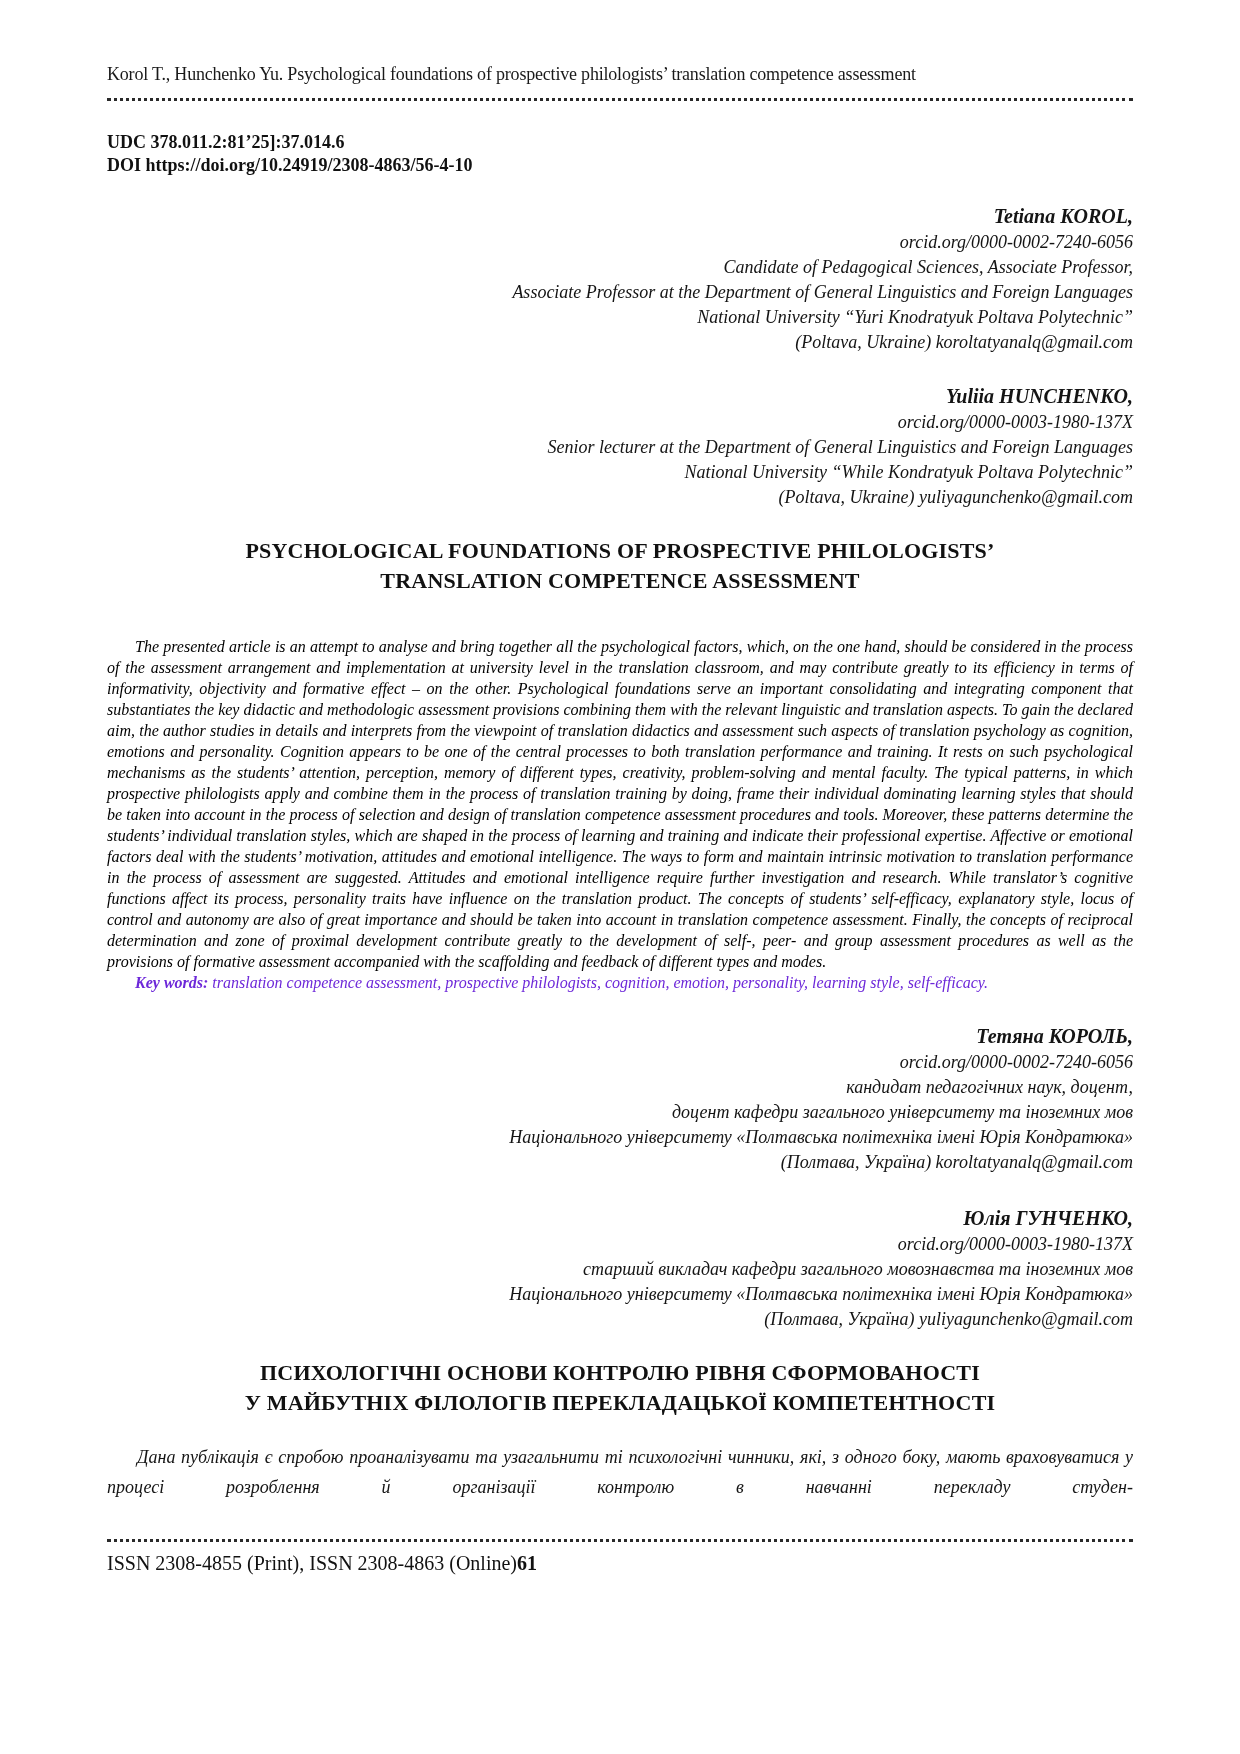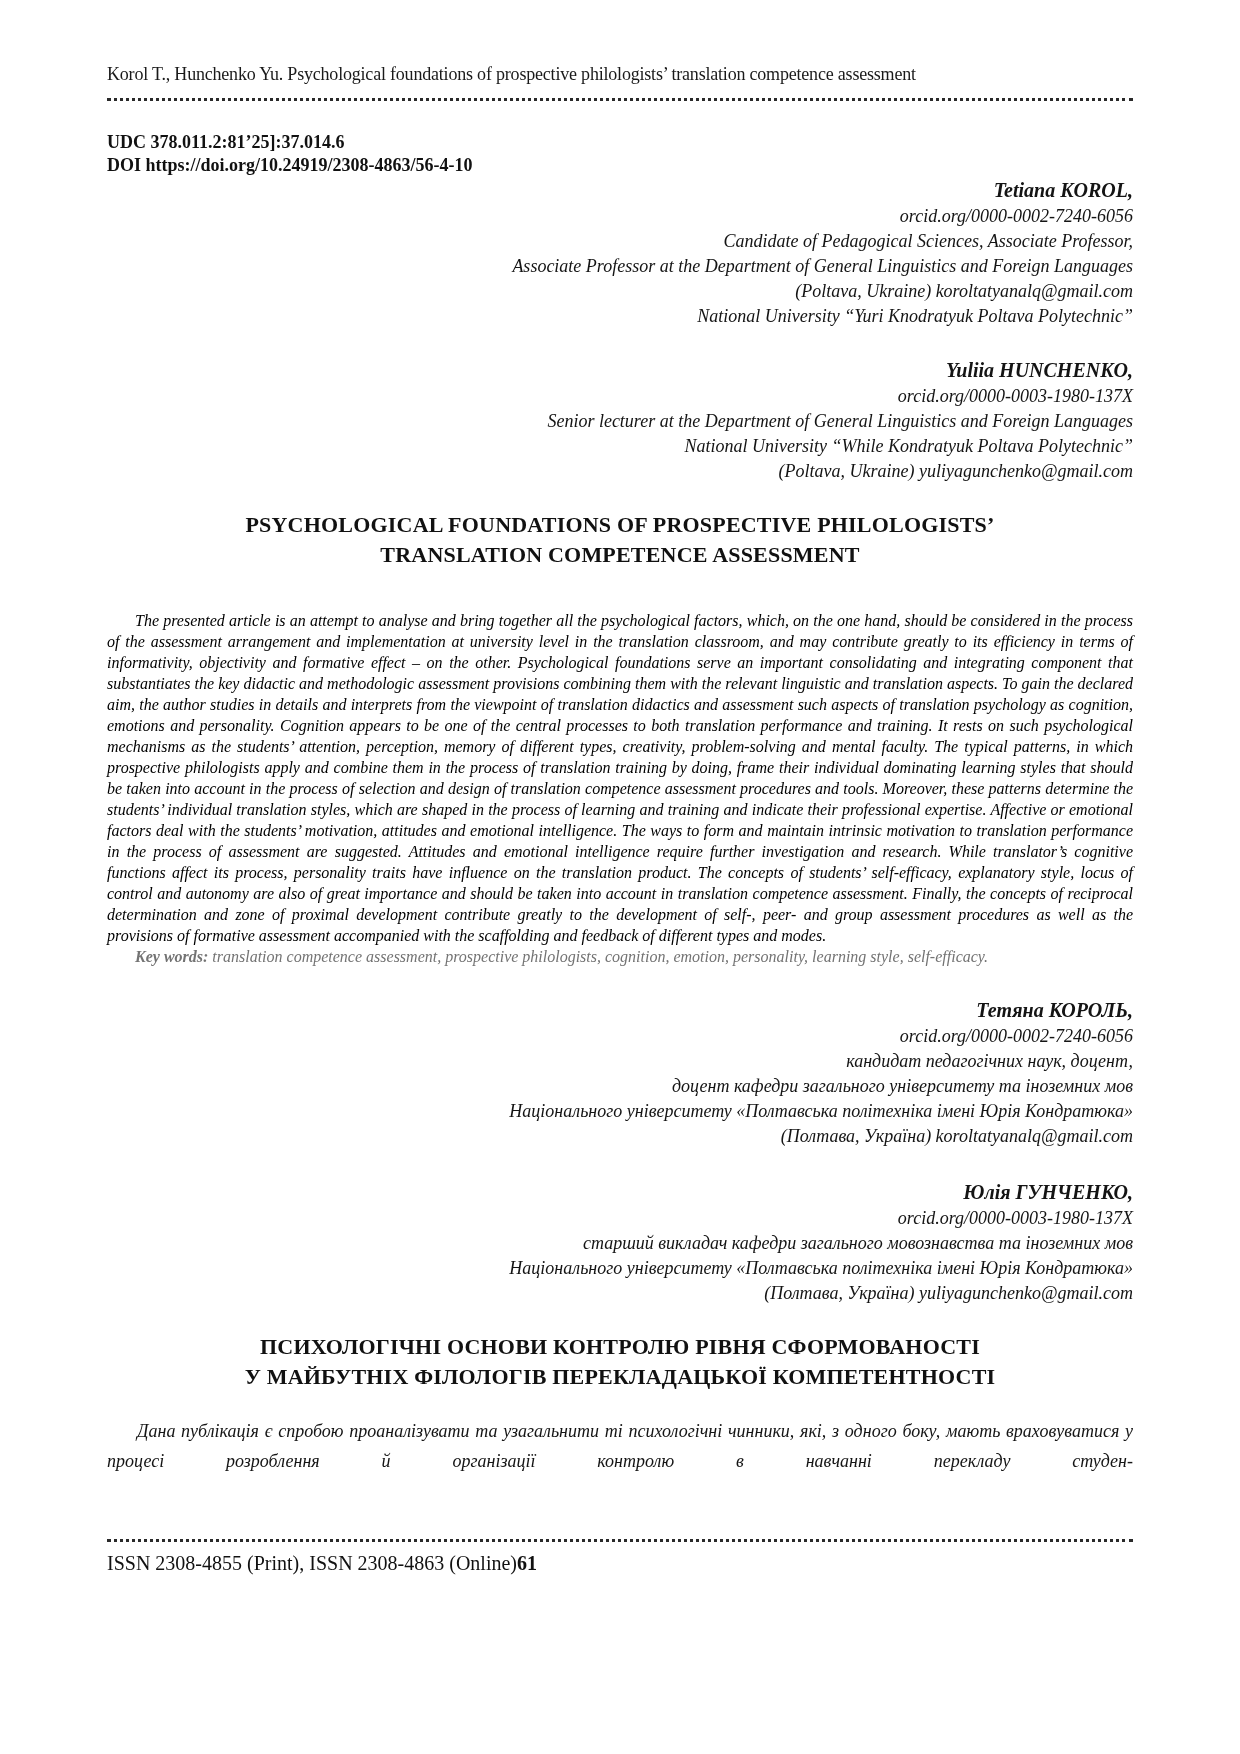--- a/index.html
+++ b/index.html
@@ -26,20 +26,21 @@
     margin-top: 12px;
     height: 0;
   }
   .udc-block {
     margin-top: 30px;
     font-weight: bold;
     font-size: 18px;
     line-height: 23px;
   }
   .author-block {
+    margin-top: 26px;
     text-align: right;
     font-style: italic;
     font-size: 18px;
     line-height: 25px;
     color: #141414;
   }
   .author-block .author-name {
     font-weight: bold;
     font-size: 20px;
     line-height: 27px;
@@ -62,21 +63,21 @@
     line-height: 21px;
     text-indent: 28px;
     color: #000000;
   }
   .keywords {
     text-align: justify;
     font-style: italic;
     font-size: 16px;
     line-height: 21px;
     text-indent: 28px;
-    color: #737373;
+    color: #6d28d9;
   }
   .kw-label { font-weight: bold; }
   .uk .author-block { margin-top: 30px; }
   .uk-abstract {
     margin-top: 24px;
     text-align: justify;
     text-align-last: justify;
     font-style: italic;
     font-size: 18px;
     line-height: 30px;
@@ -109,22 +110,22 @@
   <div class="udc-block">
     <div>UDC 378.011.2:81’25]:37.014.6</div>
     <div>DOI https://doi.org/10.24919/2308-4863/56-4-10</div>
   </div>
 
   <div class="author-block first">
     <div class="author-name">Tetiana KOROL,</div>
     <div>orcid.org/0000-0002-7240-6056</div>
     <div>Candidate of Pedagogical Sciences, Associate Professor,</div>
     <div>Associate Professor at the Department of General Linguistics and Foreign Languages</div>
+    <div>National University “Yuri Knodratyuk Poltava Polytechnic”</div>
     <div>(Poltava, Ukraine) koroltatyanalq@gmail.com</div>
-    <div>National University “Yuri Knodratyuk Poltava Polytechnic”</div>
   </div>
 
   <div class="author-block second">
     <div class="author-name">Yuliia HUNCHENKO,</div>
     <div>orcid.org/0000-0003-1980-137X</div>
     <div>Senior lecturer at the Department of General Linguistics and Foreign Languages</div>
     <div>National University “While Kondratyuk Poltava Polytechnic”</div>
     <div>(Poltava, Ukraine) yuliyagunchenko@gmail.com</div>
   </div>
 

